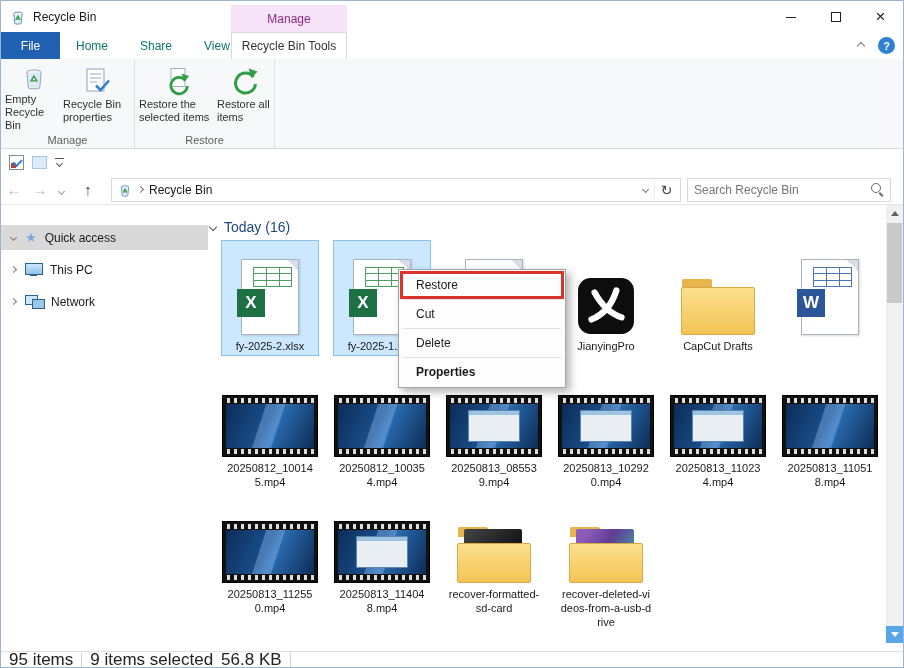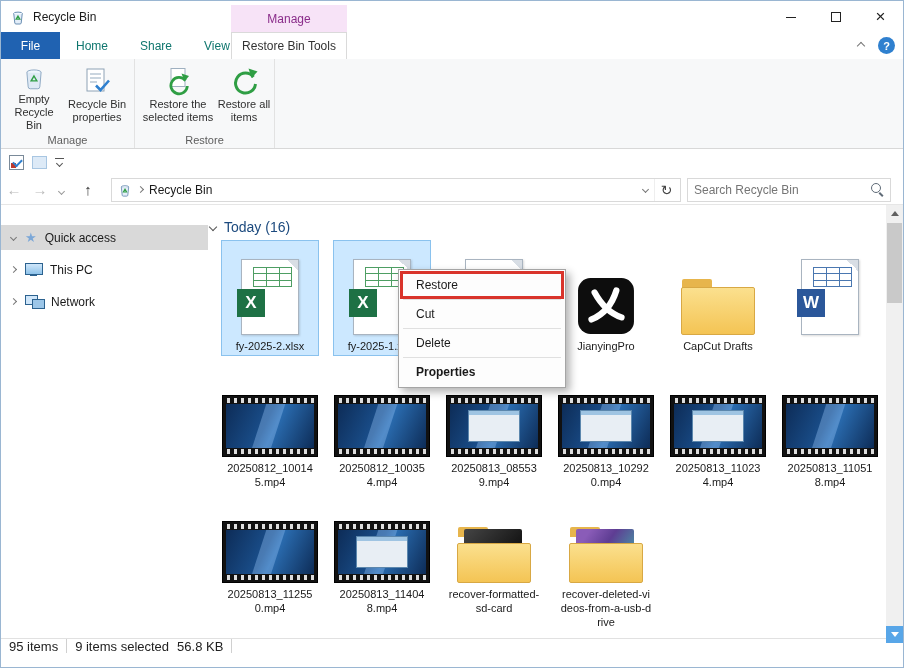--- a/index.html
+++ b/index.html
@@ -27,21 +27,21 @@
   .tab-ctx { position:absolute; left:230px; top:0; width:116px; height:27px; background:#fff;
     border:1px solid #dadada; border-bottom:none; display:flex; align-items:center; justify-content:center; color:#333; }
   .tabrow-right { position:absolute; right:8px; top:0; height:27px; display:flex; align-items:center; gap:14px; }
   .help-circle { width:17px; height:17px; border-radius:50%; background:var(--help-blue,#2f80cf); color:#fff;
     font-size:11px; font-weight:bold; display:flex; align-items:center; justify-content:center; }
   
   .ribbon { position:absolute; top:58px; left:0; right:0; height:90px; background:#f7f8f9; border-bottom:1px solid #d8d8d8; display:flex; }
   .rb-group { position:relative; display:flex; align-items:flex-start; padding:3px 3px 16px 4px; border-right:1px solid #e2e2e2; }
   .rb-label { position:absolute; left:0; right:0; bottom:2px; text-align:center; font-size:11px; color:#5d5d5d; }
   .rb-btn { display:flex; flex-direction:column; align-items:center; gap:2px; padding-top:4px; height:70px; }
-  .rb-btn .lbl { font-size:11px; line-height:13px; text-align:center; color:#2f2f2f; }
+  .rb-btn .lbl { font-size:11px; line-height:13px; text-align:left; color:#2f2f2f; }
   .w56{width:58px}.w66{width:68px}.w52{width:54px}.w76{width:78px}
   
   .qat-row { position:absolute; top:148px; left:0; right:0; height:26px; background:#fff; display:flex; align-items:center; padding-left:8px; gap:8px; }
   .qat-ic1 { width:15px; height:15px; background:#fff; border:1px solid #7a8a99; position:relative; }
   .qat-ic1::before { content:""; position:absolute; left:1px; bottom:1px; width:5px; height:5px; background:#c0392b; }
   .qat-ic1::after { content:""; position:absolute; right:1px; top:3px; width:7px; height:4px; border-left:2px solid #2f80cf; border-bottom:2px solid #2f80cf; transform:rotate(-45deg); }
   .qat-ic2 { width:15px; height:13px; background:#ddeaf7; border:1px solid #a8c6e2; }
   .qat-drop { display:flex; flex-direction:column; align-items:center; gap:2px; }
   .qat-drop .bar { width:9px; height:1.5px; background:#555; }
   
@@ -126,22 +126,22 @@
   .annot { position:absolute; inset:-1px; border:3px solid var(--annotation-red,#d9342b); pointer-events:none; }
   
   .scrollbar { position:absolute; right:0; top:204px; bottom:24px; width:17px; background:#f0f0f0; z-index:20; }
   .sb-up { position:absolute; top:0; left:0; right:0; height:17px; display:flex; align-items:center; justify-content:center; }
   .tri-up { width:0; height:0; border-left:4px solid transparent; border-right:4px solid transparent; border-bottom:5px solid #606060; }
   .sb-thumb { position:absolute; top:18px; left:1px; right:1px; height:80px; background:#c9c9c9; }
   .sb-down { position:absolute; bottom:0; left:0; right:0; height:17px; background:var(--scroll-accent,#58a6e8);
     display:flex; align-items:center; justify-content:center; }
   .tri-down { width:0; height:0; border-left:4px solid transparent; border-right:4px solid transparent; border-top:5px solid #fff; }
   
-  .statusbar { position:absolute; left:0; right:0; bottom:0; height:29px; background:#fff; border-top:1px solid #e1e1e1;
-    display:flex; align-items:flex-start; font-size:13px; color:#222; }
+  .statusbar { position:absolute; left:0; right:0; bottom:0; height:16px; background:#fff; border-top:1px solid #e1e1e1;
+    display:flex; align-items:center; font-size:17px; color:#222; }
   .sb-seg { padding:0 8px; }
   .sb-div { width:1px; height:14px; background:#d0d0d0; }
 </style>
 </head>
 <body>
 
 <div class="titlebar">
   <span class="app-ic">
     <svg width="16" height="16" viewBox="0 0 16 16">
       <ellipse cx="8" cy="4.6" rx="4.4" ry="1.5" fill="#f4f9ff" stroke="#6b8fb3"></ellipse>
@@ -162,21 +162,21 @@
       </div>
   </div>
 </div>
 <div class="manage-hdr">Manage</div>
 
 <div class="tab-row">
   <div class="tab-file">File</div>
   <div class="tab">Home</div>
   <div class="tab">Share</div>
   <div class="tab">View</div>
-  <div class="tab-ctx">Restore Bin Tools</div>
+  <div class="tab-ctx">Recycle Bin Tools</div>
   <div class="tabrow-right">
     <span class="chev up"></span>
     <span class="help-circle">?</span>
   </div>
 </div>
 
 <div class="ribbon">
   <div class="rb-group">
     <div class="rb-btn w56">
       <svg width="30" height="30" viewBox="0 0 30 30">

